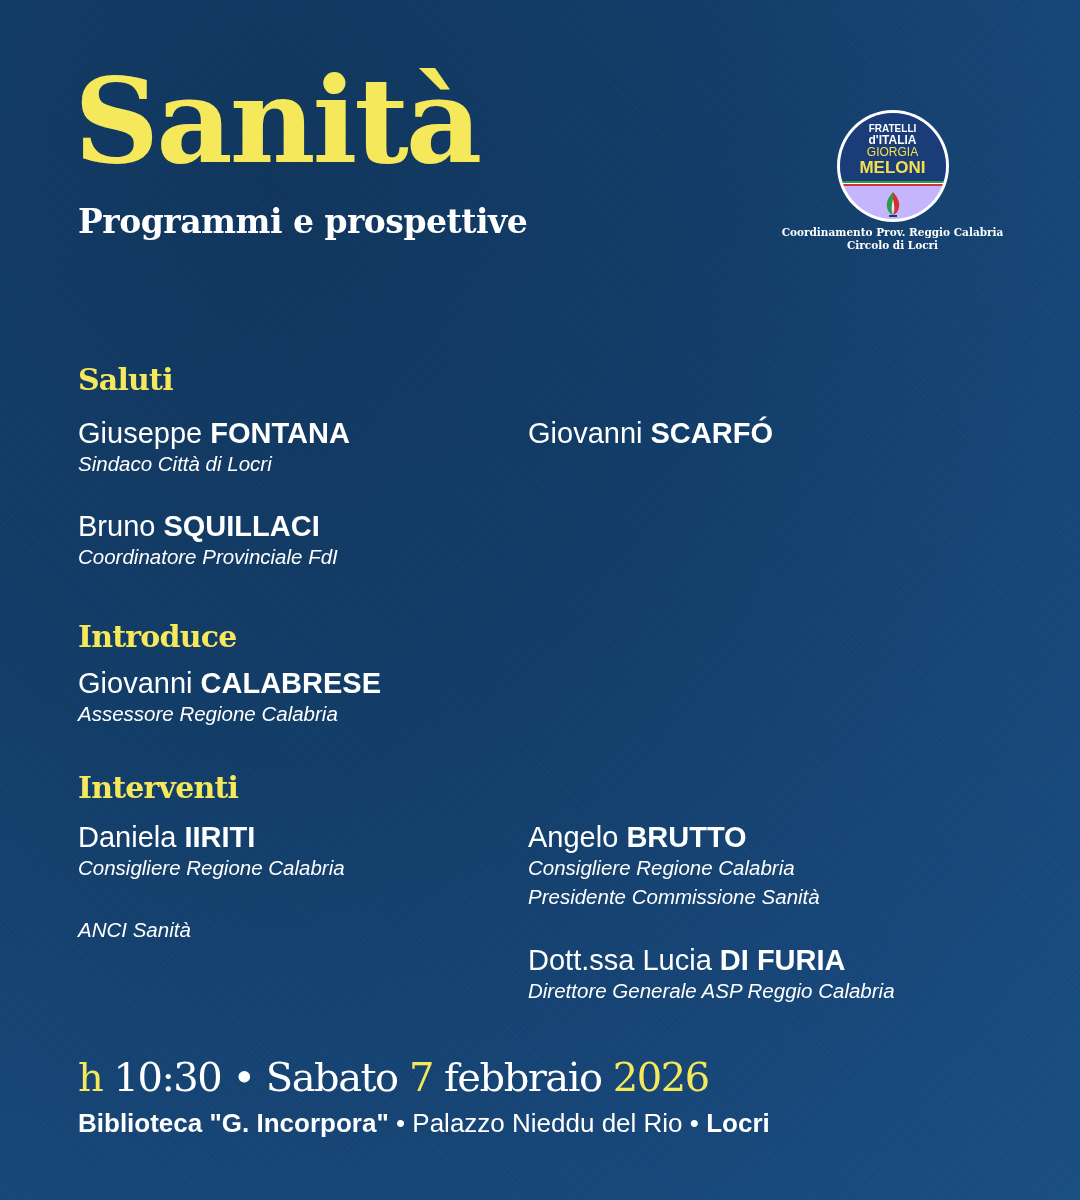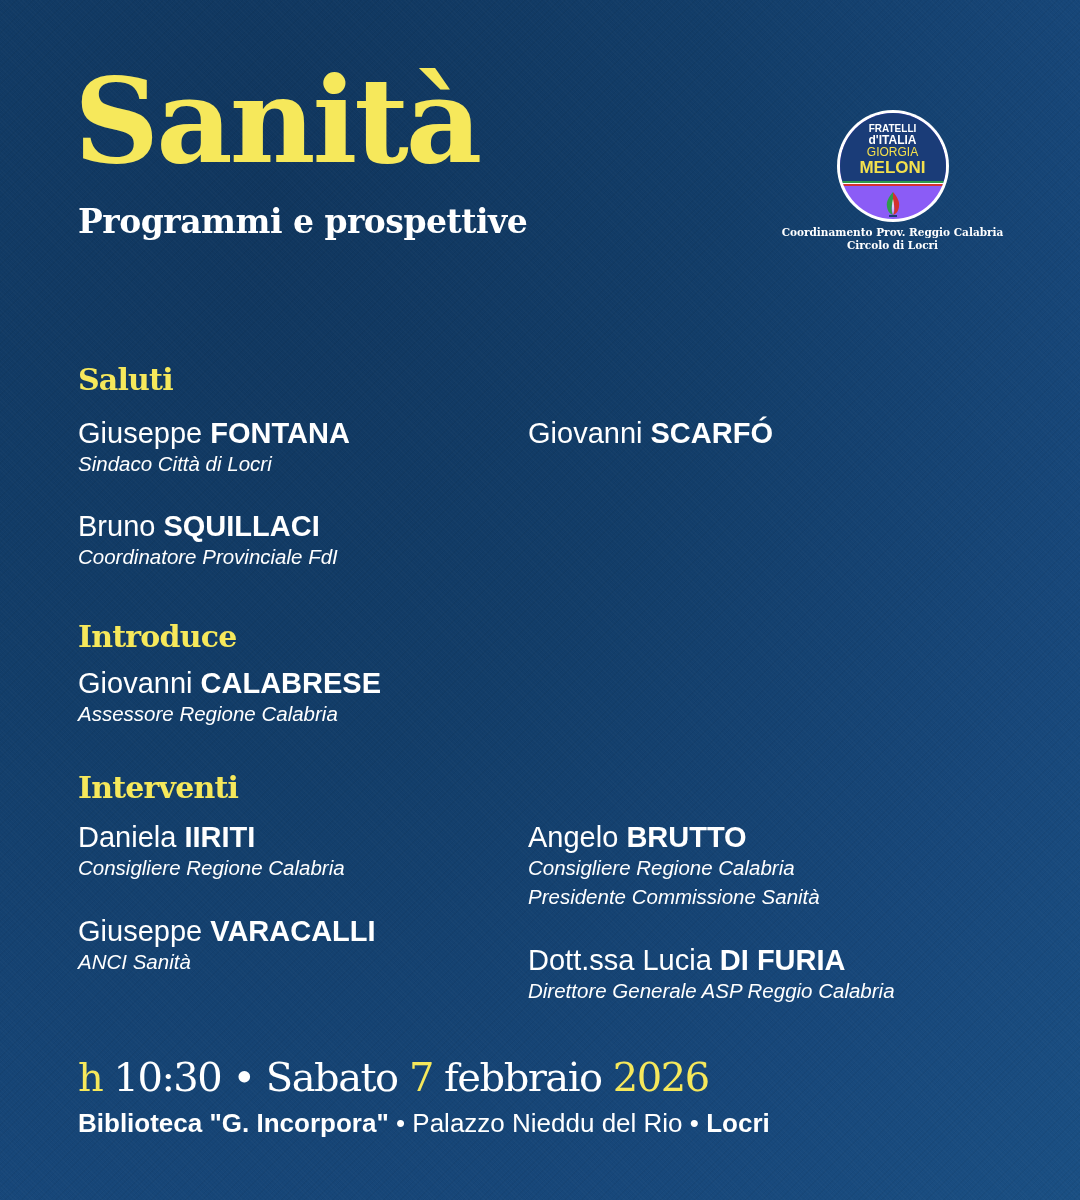--- a/index.html
+++ b/index.html
@@ -42,21 +42,21 @@
     .logo {
       width: 112px; height: 112px; margin: 0 auto;
       border-radius: 50%;
       background: #ffffff;
       padding: 3px;
       position: relative;
       overflow: hidden;
     }
     .logo-inner {
       width: 100%; height: 100%; border-radius: 50%;
-      overflow: hidden; position: relative; background: #8b5cf6;
+      overflow: hidden; position: relative; background: #c4b5fd;
     }
     .logo-top {
       position: absolute; left: 0; top: 0; width: 100%; height: 64%;
       background: #1a3c78;
       text-align: center;
       padding-top: 11px;
     }
     .logo-top .l1, .logo-top .l2 { font-weight: bold; font-size: 10px; line-height: 10px; color: #fff; }
     .logo-top .l2 { font-size: 12px; line-height: 12px; }
     .logo-top .l3 { font-size: 12px; line-height: 13px; color: #f4e04d; }
@@ -189,24 +189,20 @@
 <div class="person" style="left:528px; top:821px">
   <div class="name">
     <span>Angelo</span>
     <b>BRUTTO</b>
   </div>
   <div class="role">Consigliere Regione Calabria</div>
   <div class="role">Presidente Commissione Sanità</div>
 </div>
 
 <div class="person" style="left:78px; top:915px">
-  <div class="name">
-    <span>Giuseppe</span>
-    <b>VARACALLI</b>
-  </div>
   <div class="role">ANCI Sanità</div>
 </div>
 
 <div class="person" style="left:528px; top:944px">
   <div class="name">
     <span>Dott.ssa Lucia</span>
     <b>DI FURIA</b>
   </div>
   <div class="role">Direttore Generale ASP Reggio Calabria</div>
 </div>

